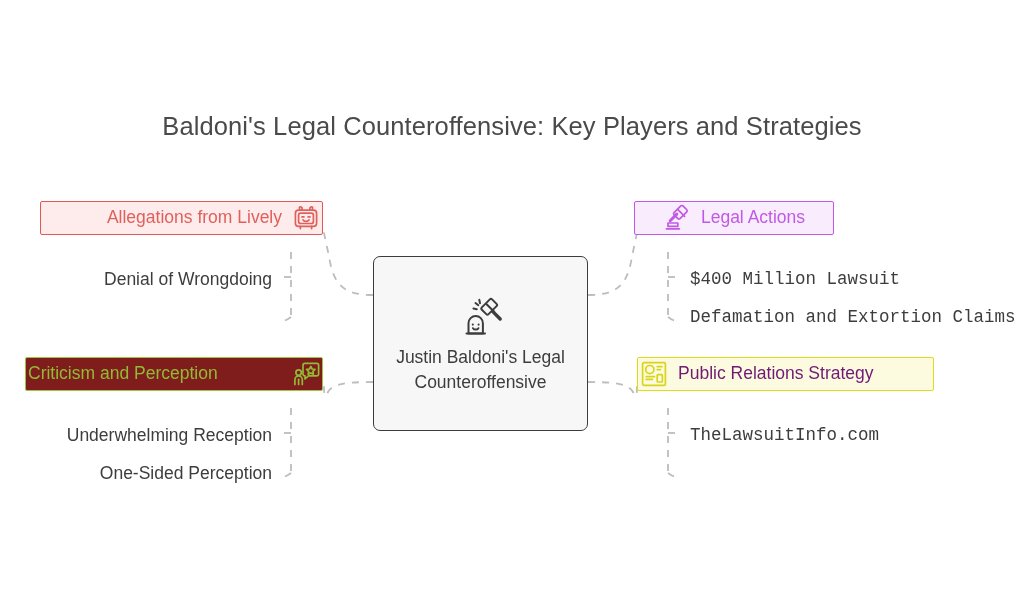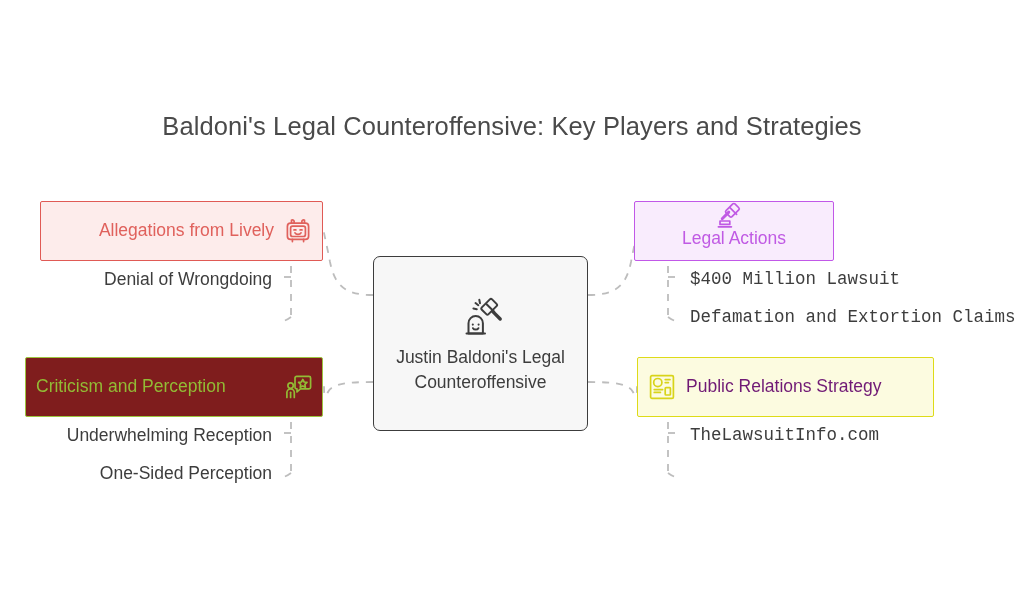--- a/index.html
+++ b/index.html
@@ -73,22 +73,22 @@
 
   
   .pill {
     position: absolute;
     box-sizing: border-box;
     border-radius: 2px;
     border-width: 1.7px;
     border-style: solid;
     display: flex;
     align-items: center;
-    height: 60px;
-    padding: 0 10px;
+    height: 34px;
+    padding: 0 2px;
   }
   .pill .pill-label {
     font-size: 17.5px;
     white-space: nowrap;
     line-height: 1;
   }
   .pill .pill-icon {
     width: 28px;
     height: 28px;
     flex: 0 0 28px;
@@ -108,22 +108,21 @@
     left: 25px; top: 357px; width: 298px;
     background: #7f1d1d; border-color: #9dc43f;
     justify-content: space-between;
     gap: 40px;
   }
   #pill-criticism .pill-label { color: #92bb35; }
 
   #pill-legal {
     left: 634px; top: 201px; width: 200px;
     background: #f9ecfd; border-color: #c158e8;
-    justify-content: flex-start;
-    flex-direction: column;
+    justify-content: center;
   }
   #pill-legal .pill-label { color: #c05ae4; }
 
   #pill-pr {
     left: 637px; top: 357px; width: 297px;
     background: #fcfbe0; border-color: #dedb18;
     justify-content: flex-start;
   }
   #pill-pr .pill-label { color: #701a75; }
 

